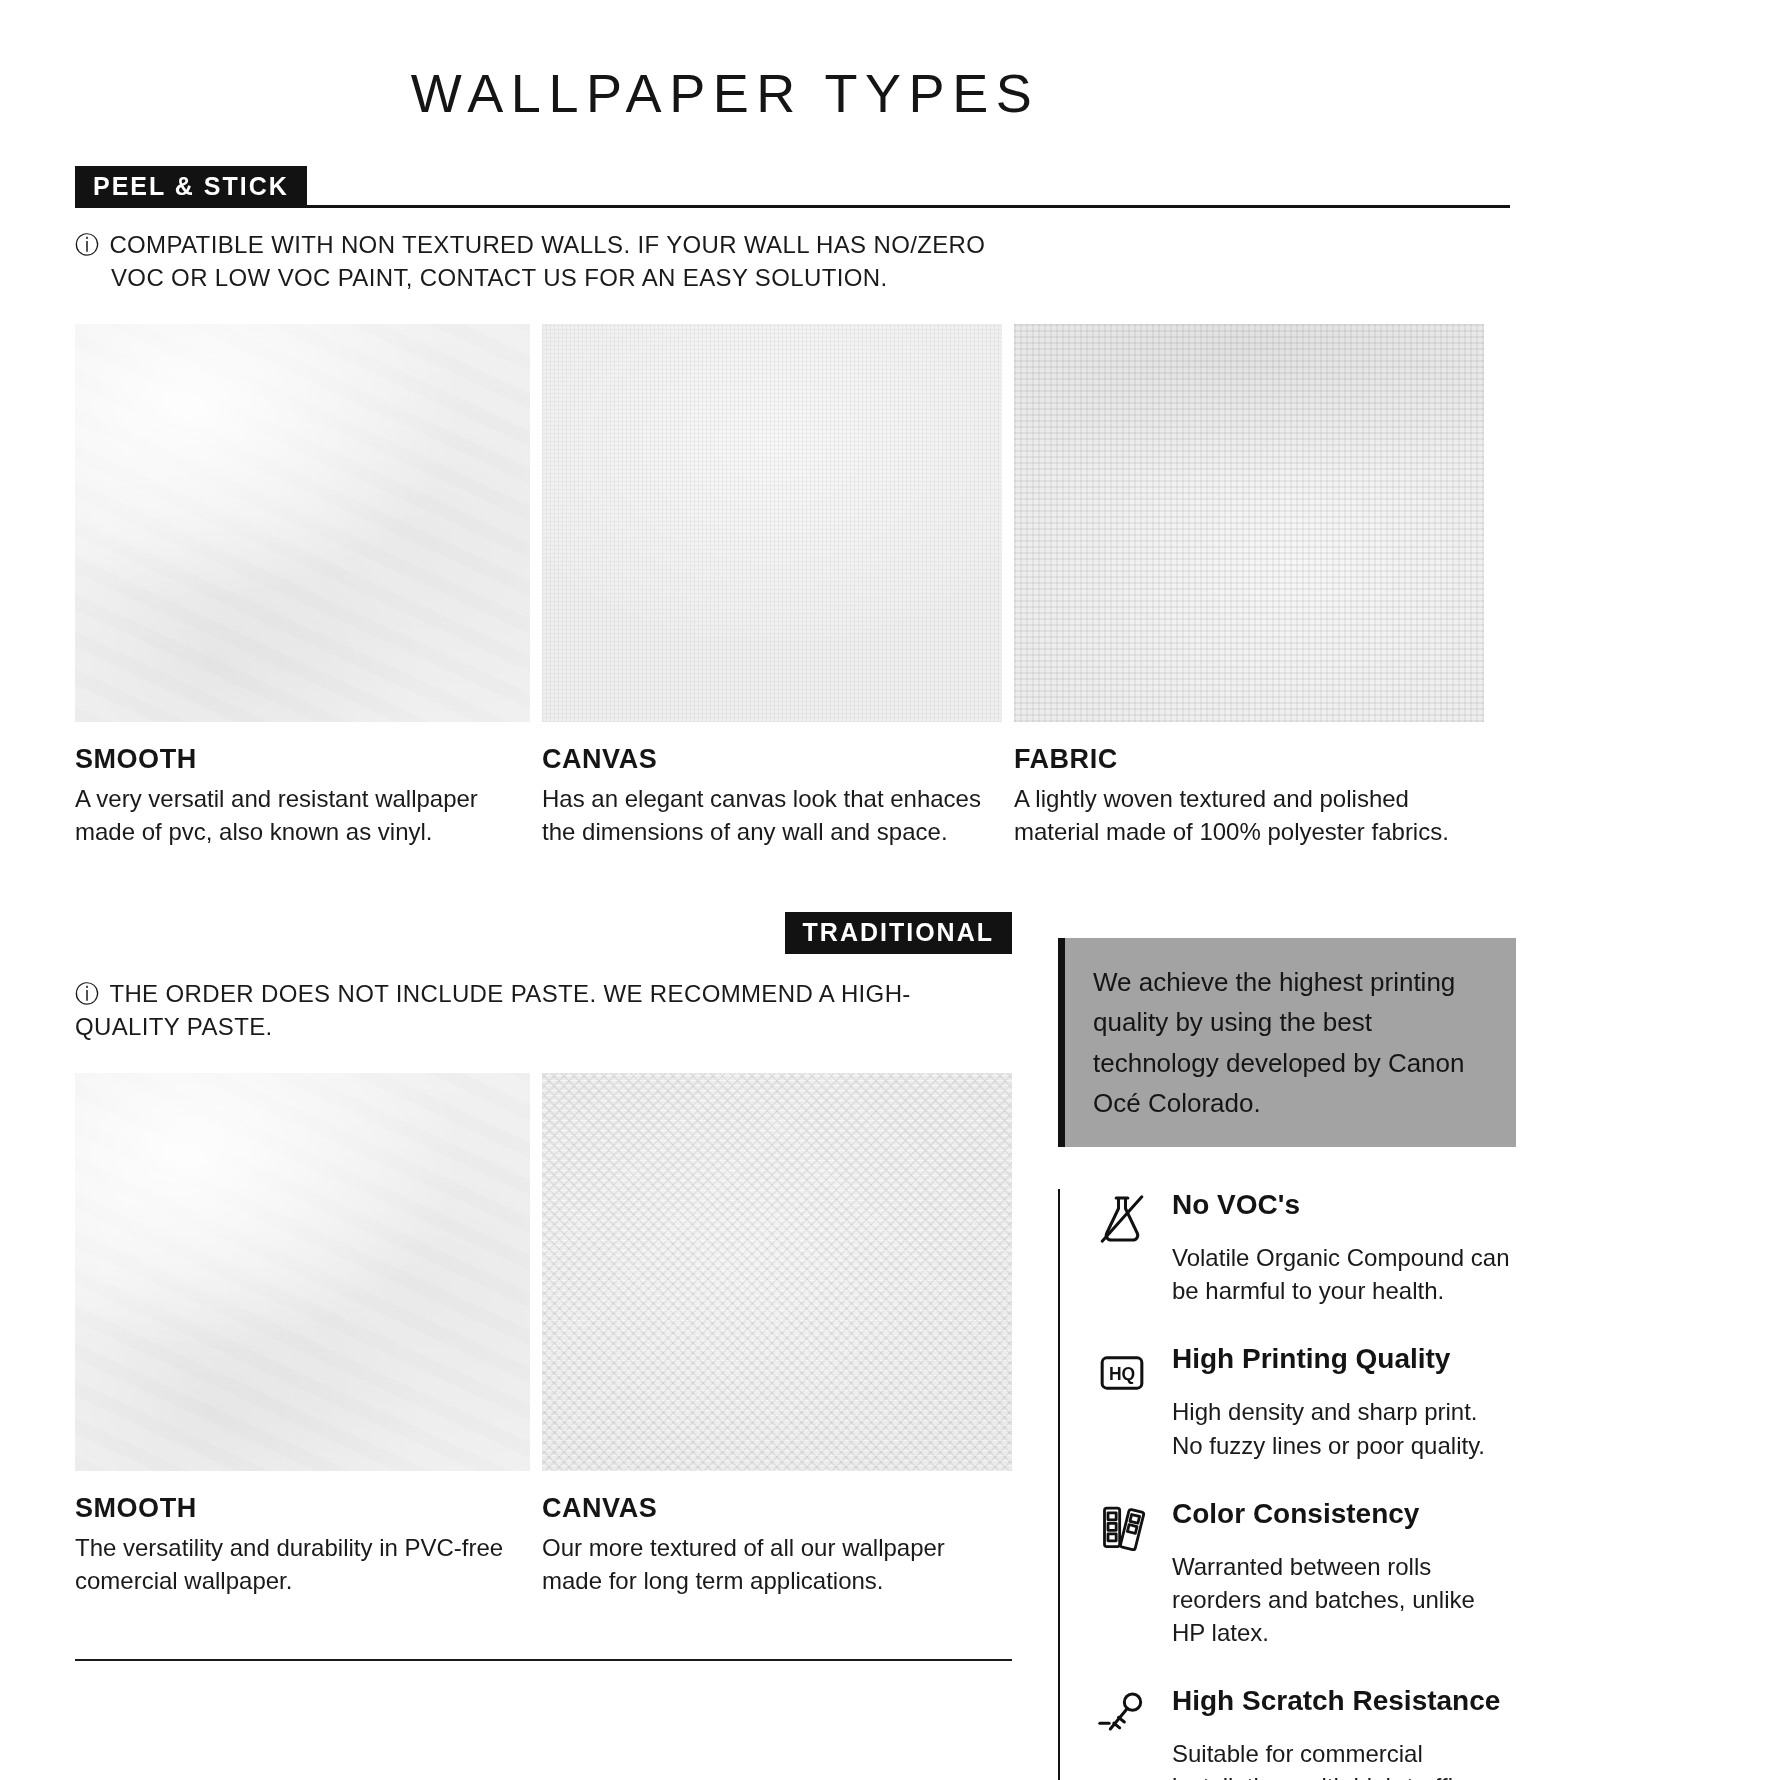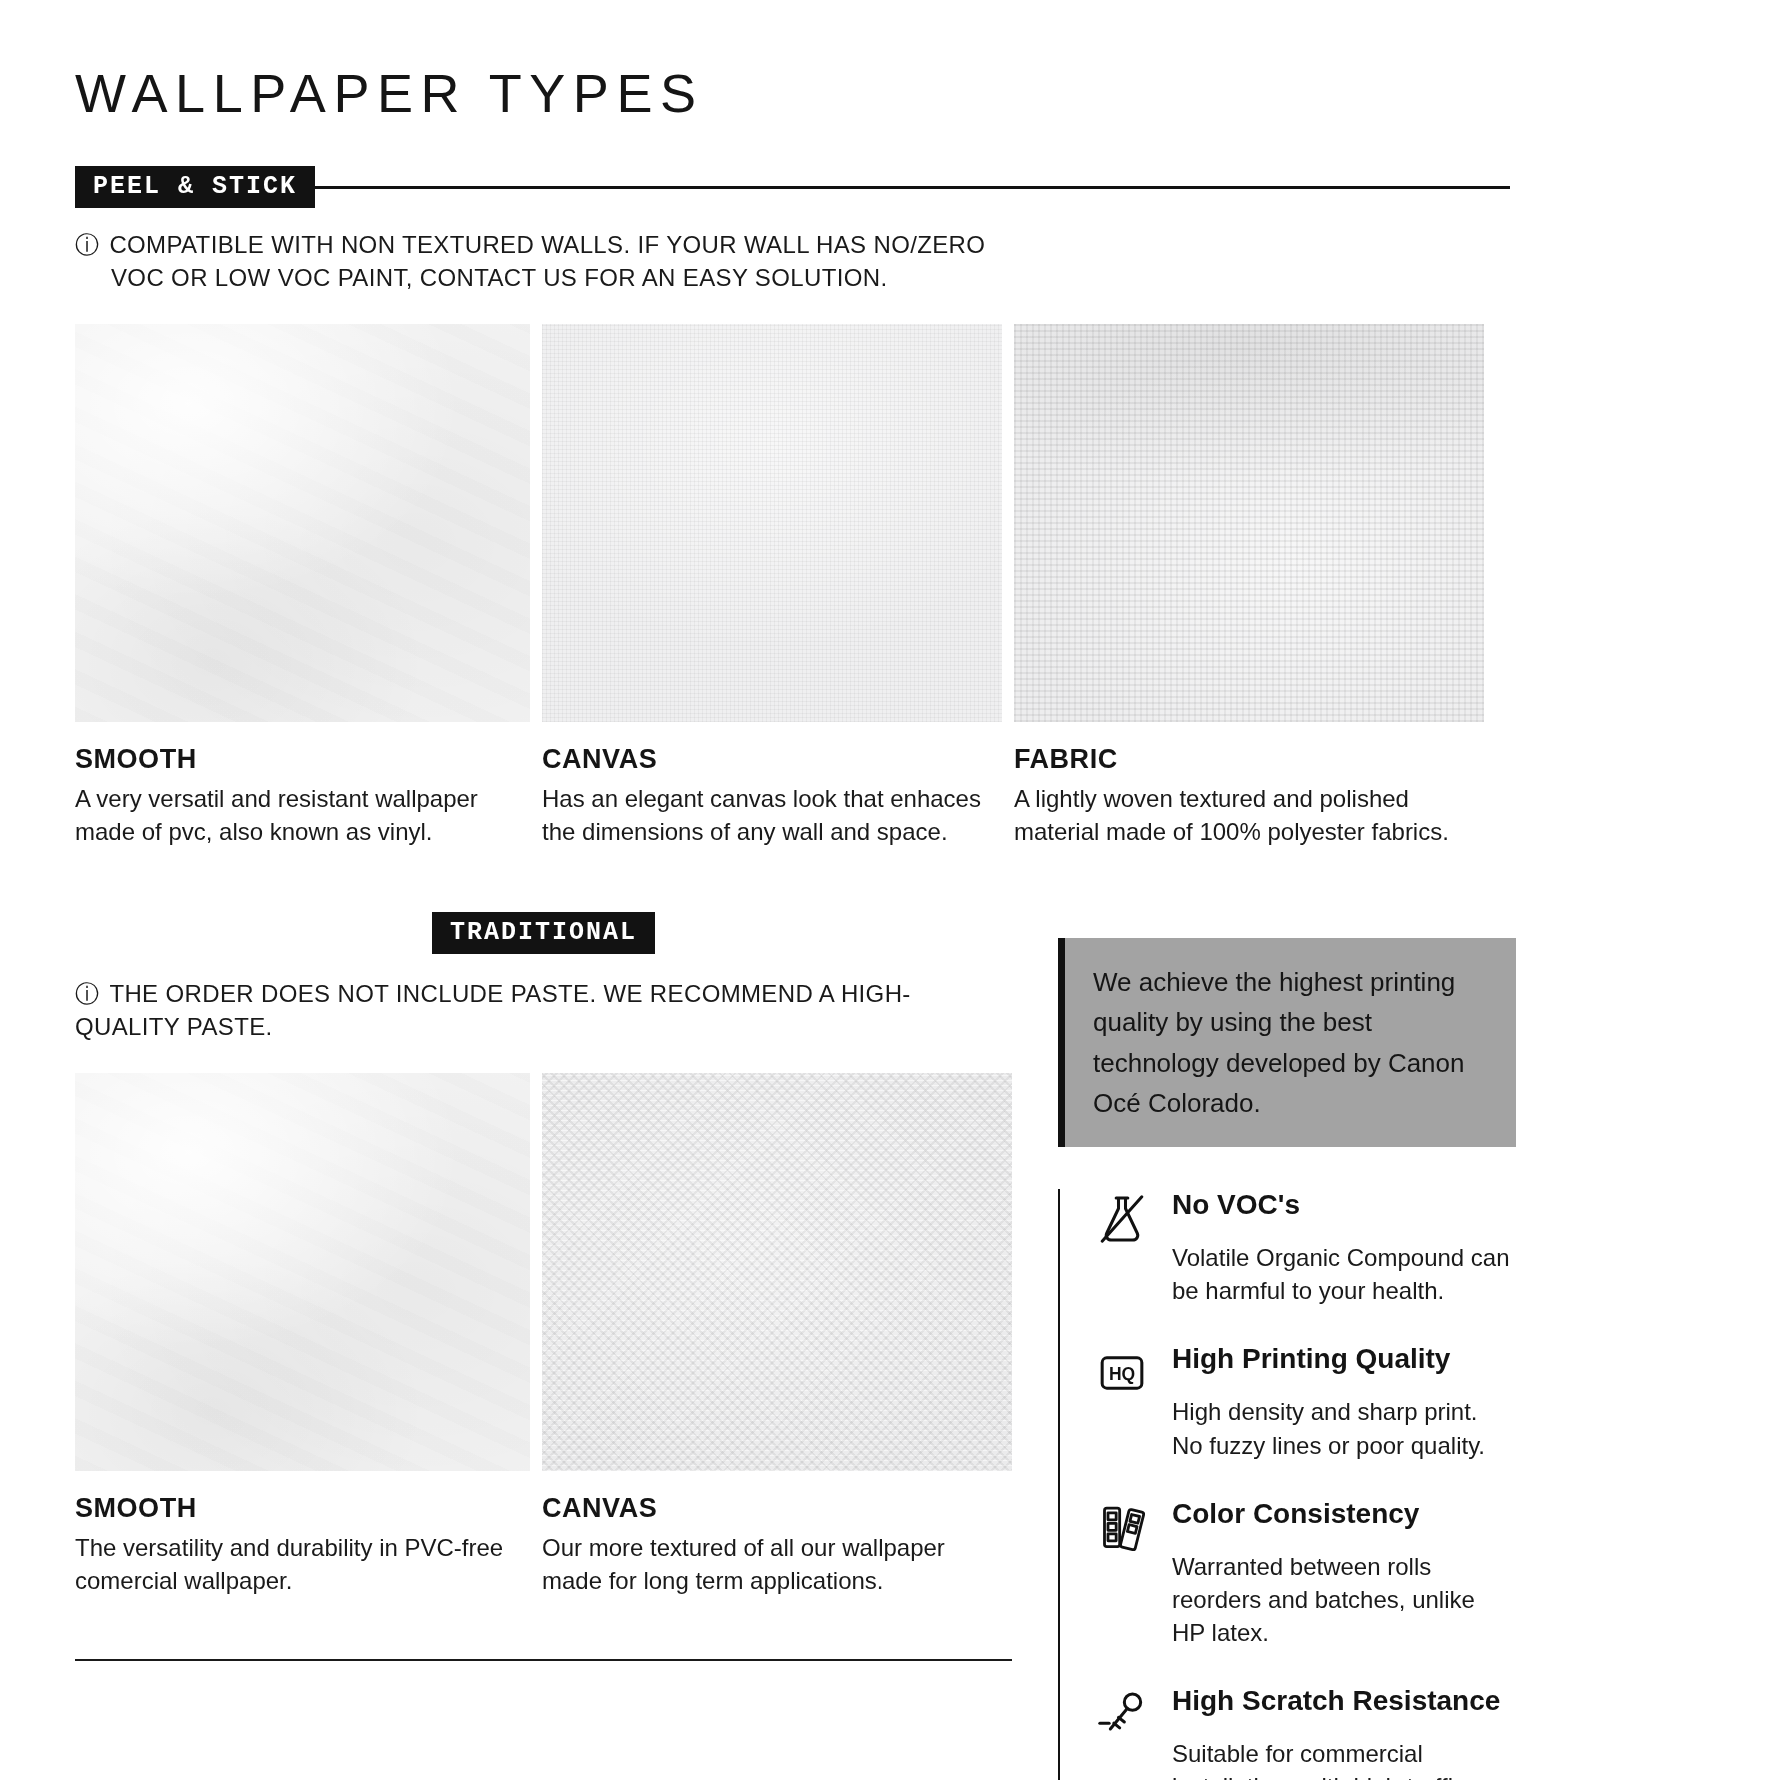--- a/index.html
+++ b/index.html
@@ -6,31 +6,31 @@
   body{
     width:1780px;height:1780px;
     background:#ffffff;
     font-family:"Liberation Sans", sans-serif;
     color:#111;
     overflow:hidden;
   }
   .page{padding:62px 75px 0 75px;}
 
   
-  .title-wrap{width:1300px;}
+  .title-wrap{width:1300px;text-align:center;}
   .page-title{
     margin:0 0 42px 0;
     font-size:54px;
     font-weight:500;
     letter-spacing:.14em;
     color:#151515;
   }
 
   
-  .section-head{display:flex;align-items:center;font-family:Liberation Mono, monospace;}
+  .section-head{display:flex;align-items:flex-end;}
   .section-head.peel{width:1435px;}
   .section-head.trad{width:937px;flex-direction:column;}
   .section-label{
     background:#121212;color:#fff;
     font-size:25px;font-weight:700;letter-spacing:.08em;
     padding:6px 18px 7px 18px;
     white-space:nowrap;
   }
   .section-line{flex:1;border-bottom:3px solid #121212;}
 

